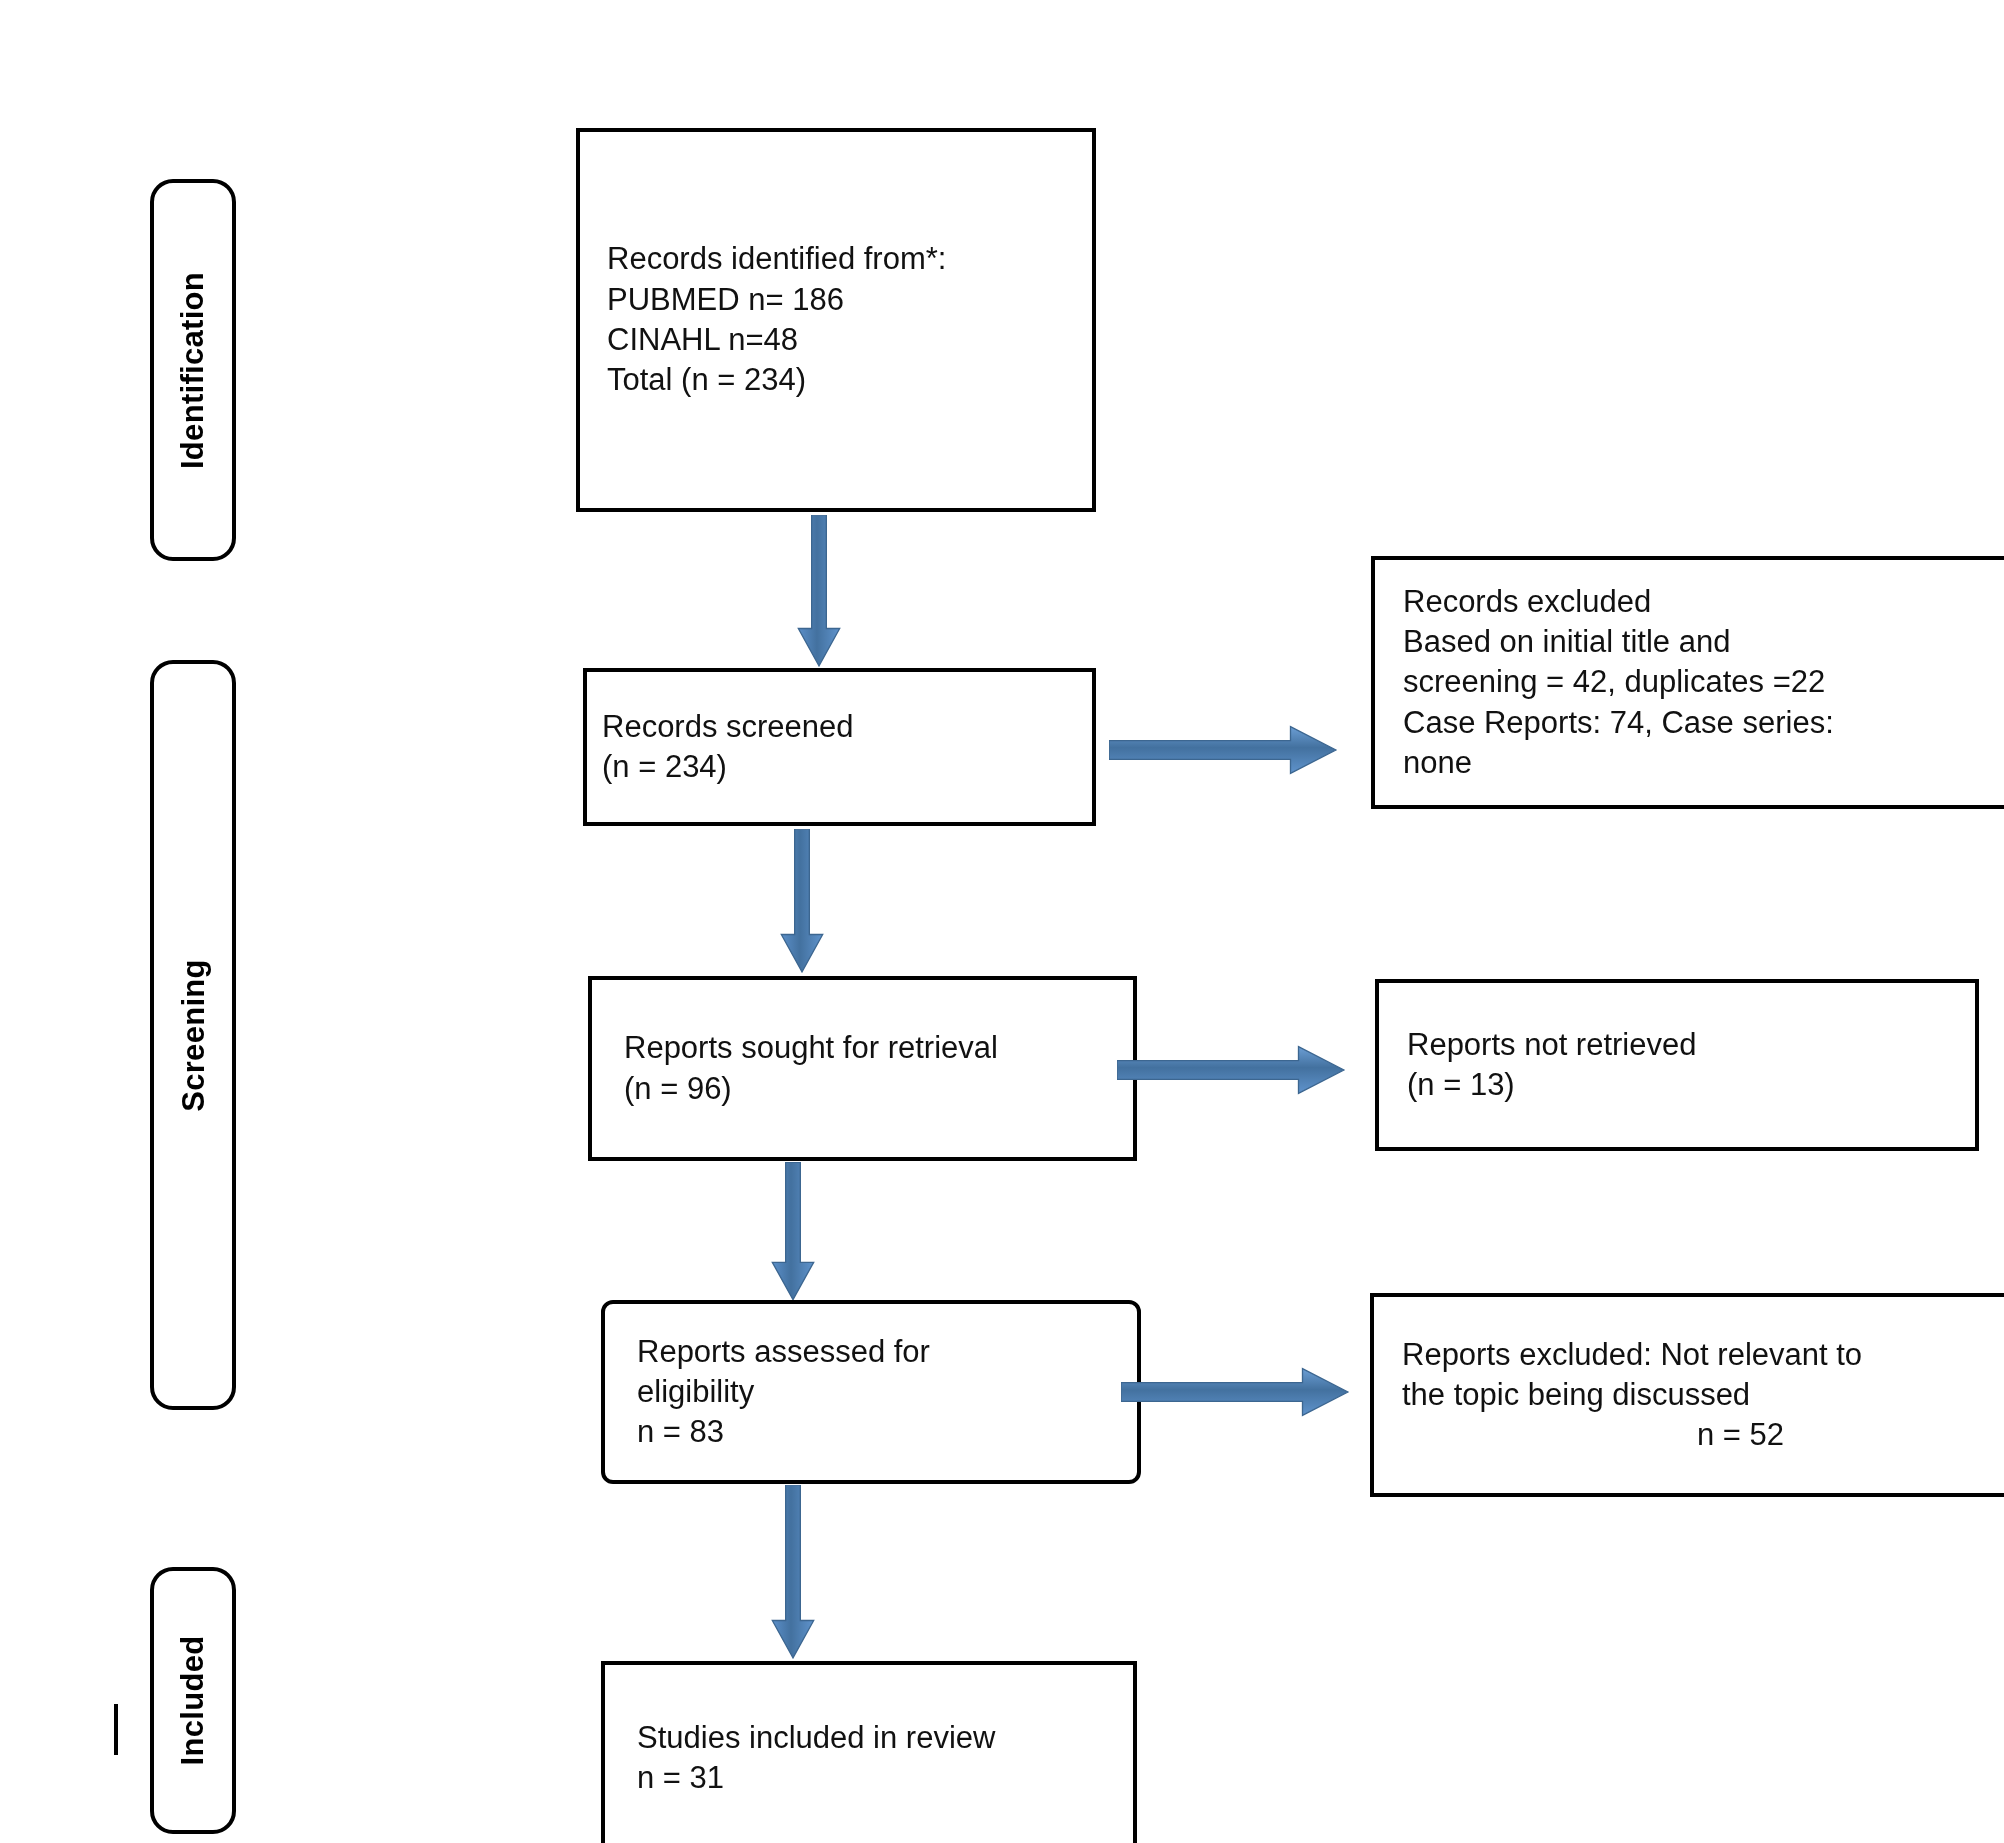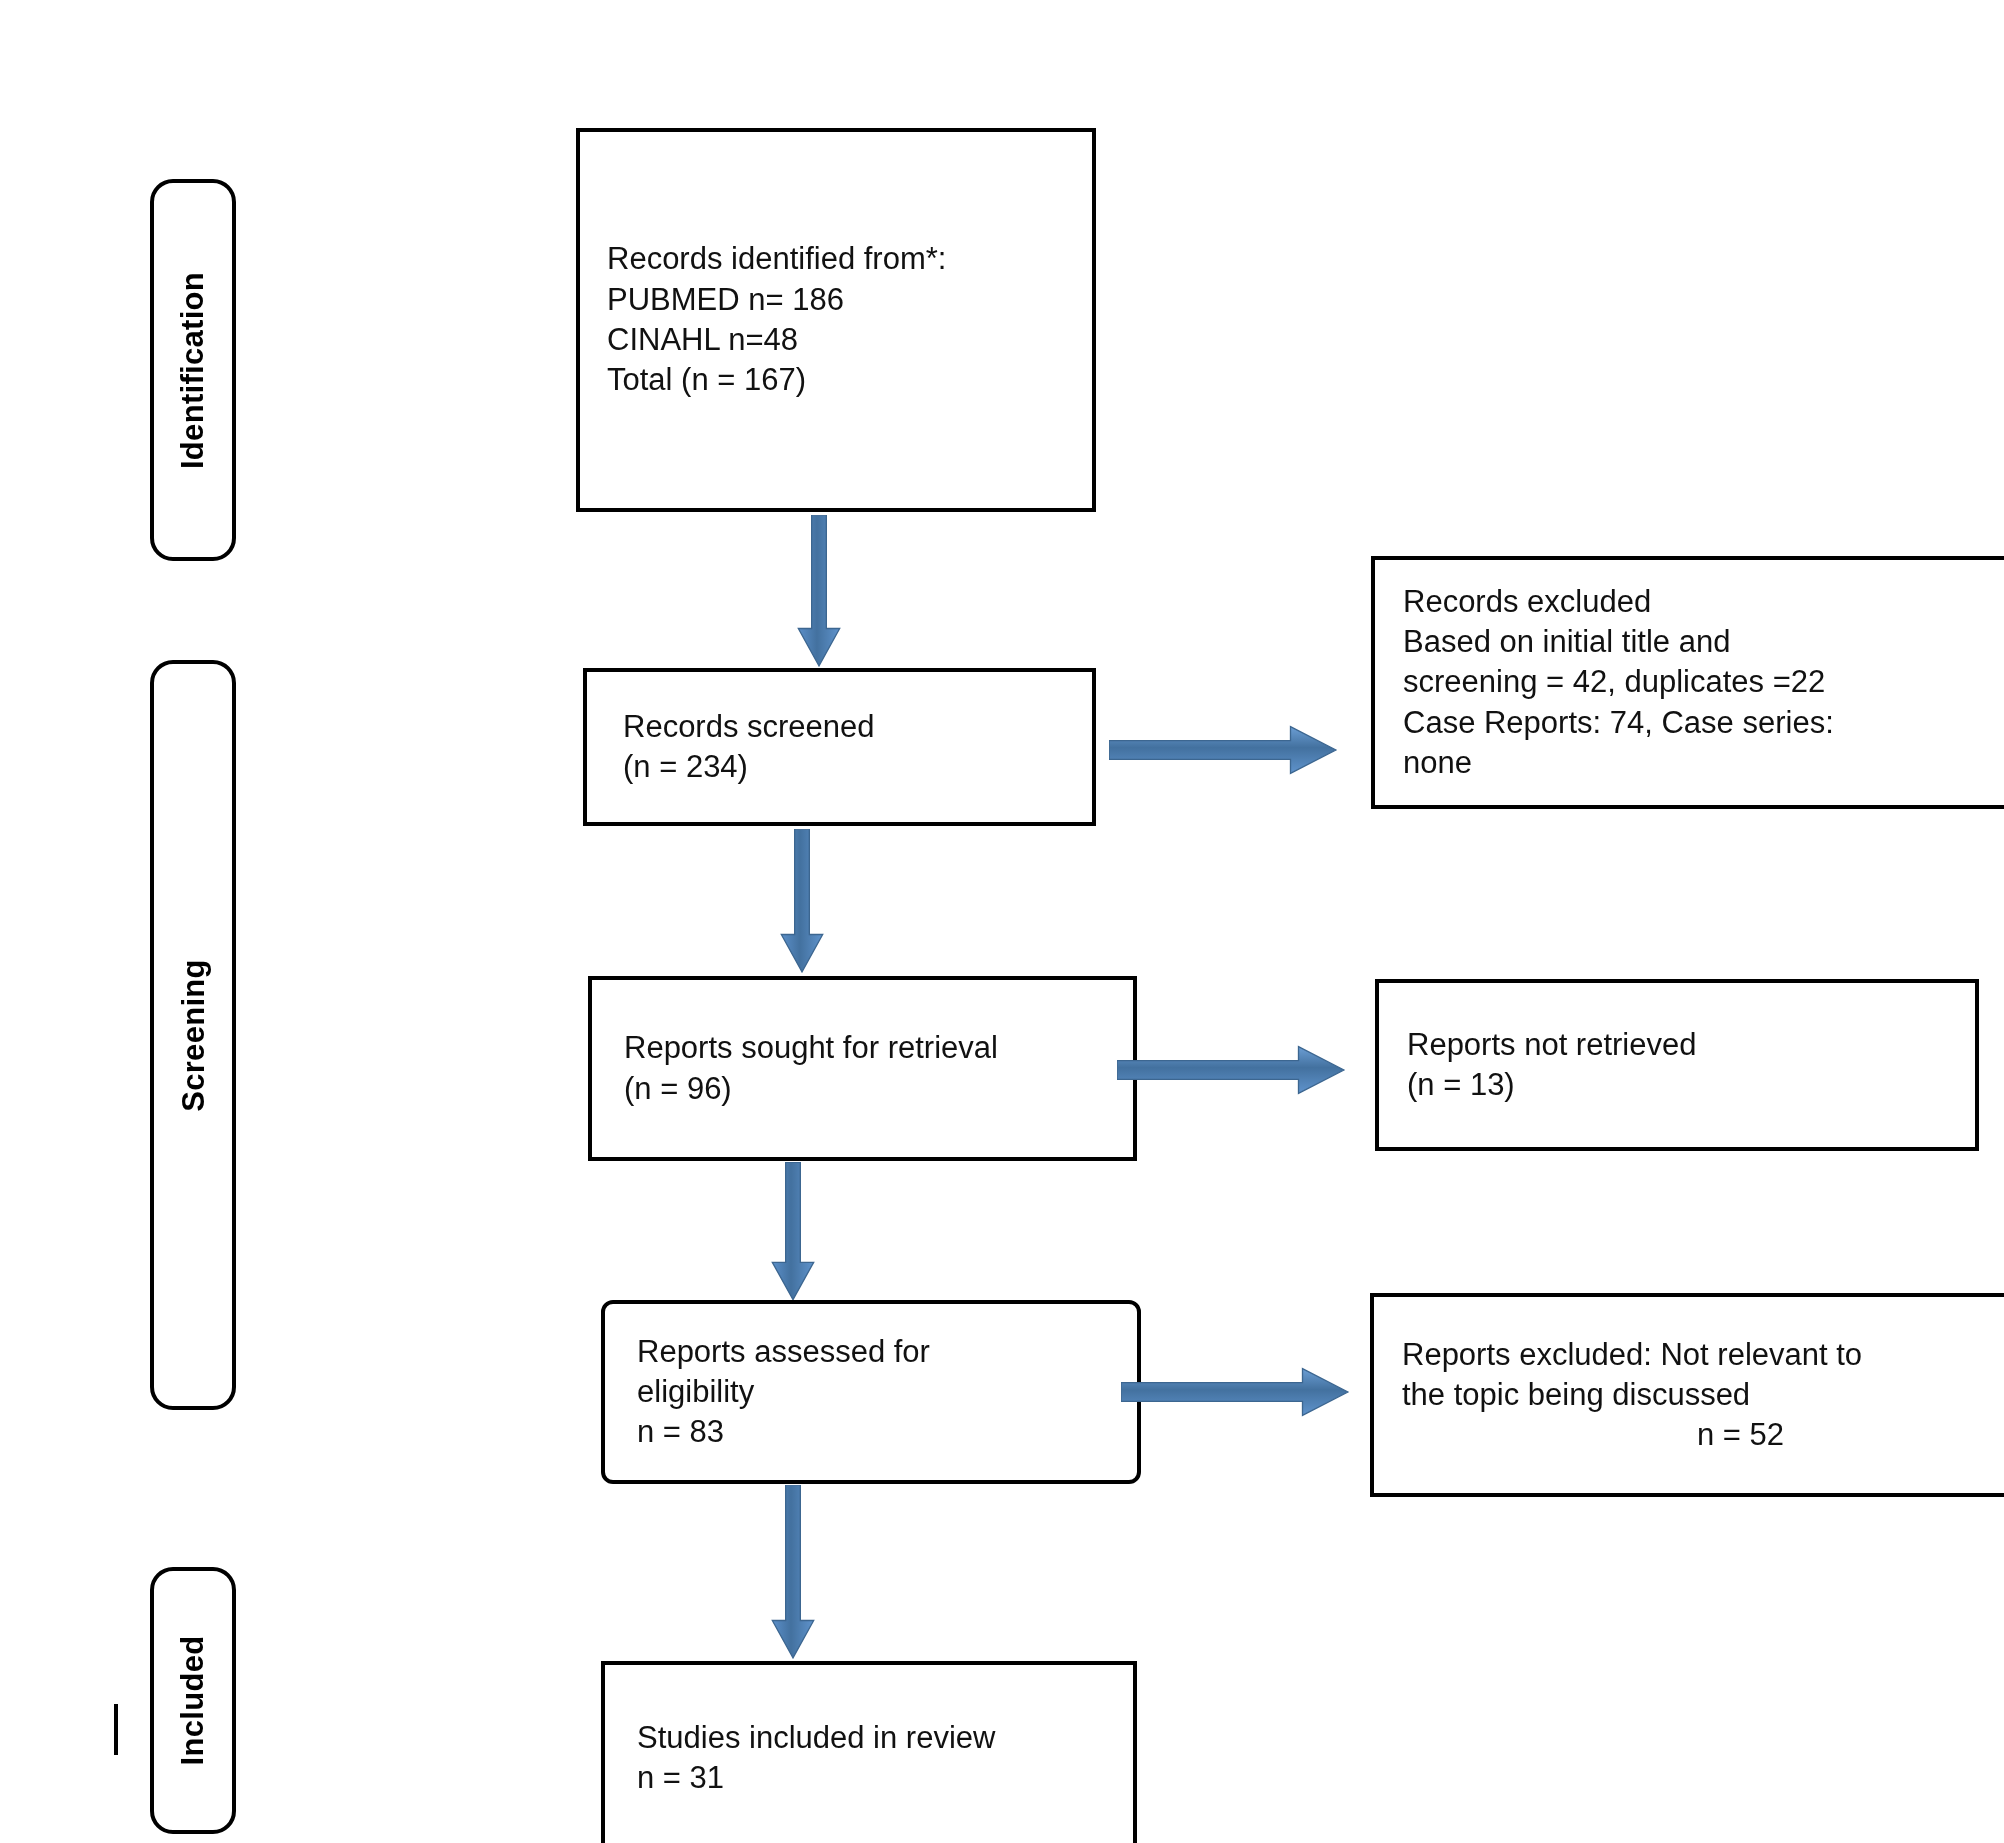--- a/index.html
+++ b/index.html
@@ -74,35 +74,35 @@
   <div class="phase-pill" style="left:150px;top:1567px;width:86px;height:267px;">
     <span class="phase-text">Included</span>
   </div>
 
   <div class="tick-mark" style="left:114px;top:1704px;width:4px;height:51px;"></div>
 
   <div class="flow-box" style="left:536px;top:128px;width:520px;height:384px;padding-left:27px;">
     <div class="line">Records identified from*:</div>
     <div class="line">PUBMED n= 186</div>
     <div class="line">CINAHL n=48</div>
-    <div class="line">Total (n = 167)</div>
+    <div class="line">Total (n = 234)</div>
   </div>
 
   <svg class="arrow-down" style="left:789px;top:515px;" width="60" height="155" viewBox="0 0 90 232">
     <defs>
       <linearGradient id="gv1" x1="0" y1="0" x2="1" y2="0">
         <stop offset="0%" stop-color="#5b8fc9"></stop>
         <stop offset="45%" stop-color="#43719f"></stop>
         <stop offset="100%" stop-color="#5f93cc"></stop>
       </linearGradient>
     </defs>
     <polygon points="34,0 56,0 56,170 76,170 45,226 14,170 34,170" fill="url(#gv1)" stroke="#3c6690" stroke-width="2"></polygon>
   </svg>
 
-  <div class="flow-box" style="left:543px;top:668px;width:513px;height:158px;padding-left:36px;">
+  <div class="flow-box" style="left:543px;top:668px;width:513px;height:158px;padding-left:15px;">
     <div class="line">Records screened</div>
     <div class="line">(n = 234)</div>
   </div>
 
   <svg class="arrow-right" style="left:1109px;top:720px;" width="235" height="60" viewBox="0 0 352 90">
     <defs>
       <linearGradient id="gh1" x1="0" y1="0" x2="0" y2="1">
         <stop offset="0%" stop-color="#6b9ed4"></stop>
         <stop offset="45%" stop-color="#43719f"></stop>
         <stop offset="100%" stop-color="#5f93cc"></stop>

